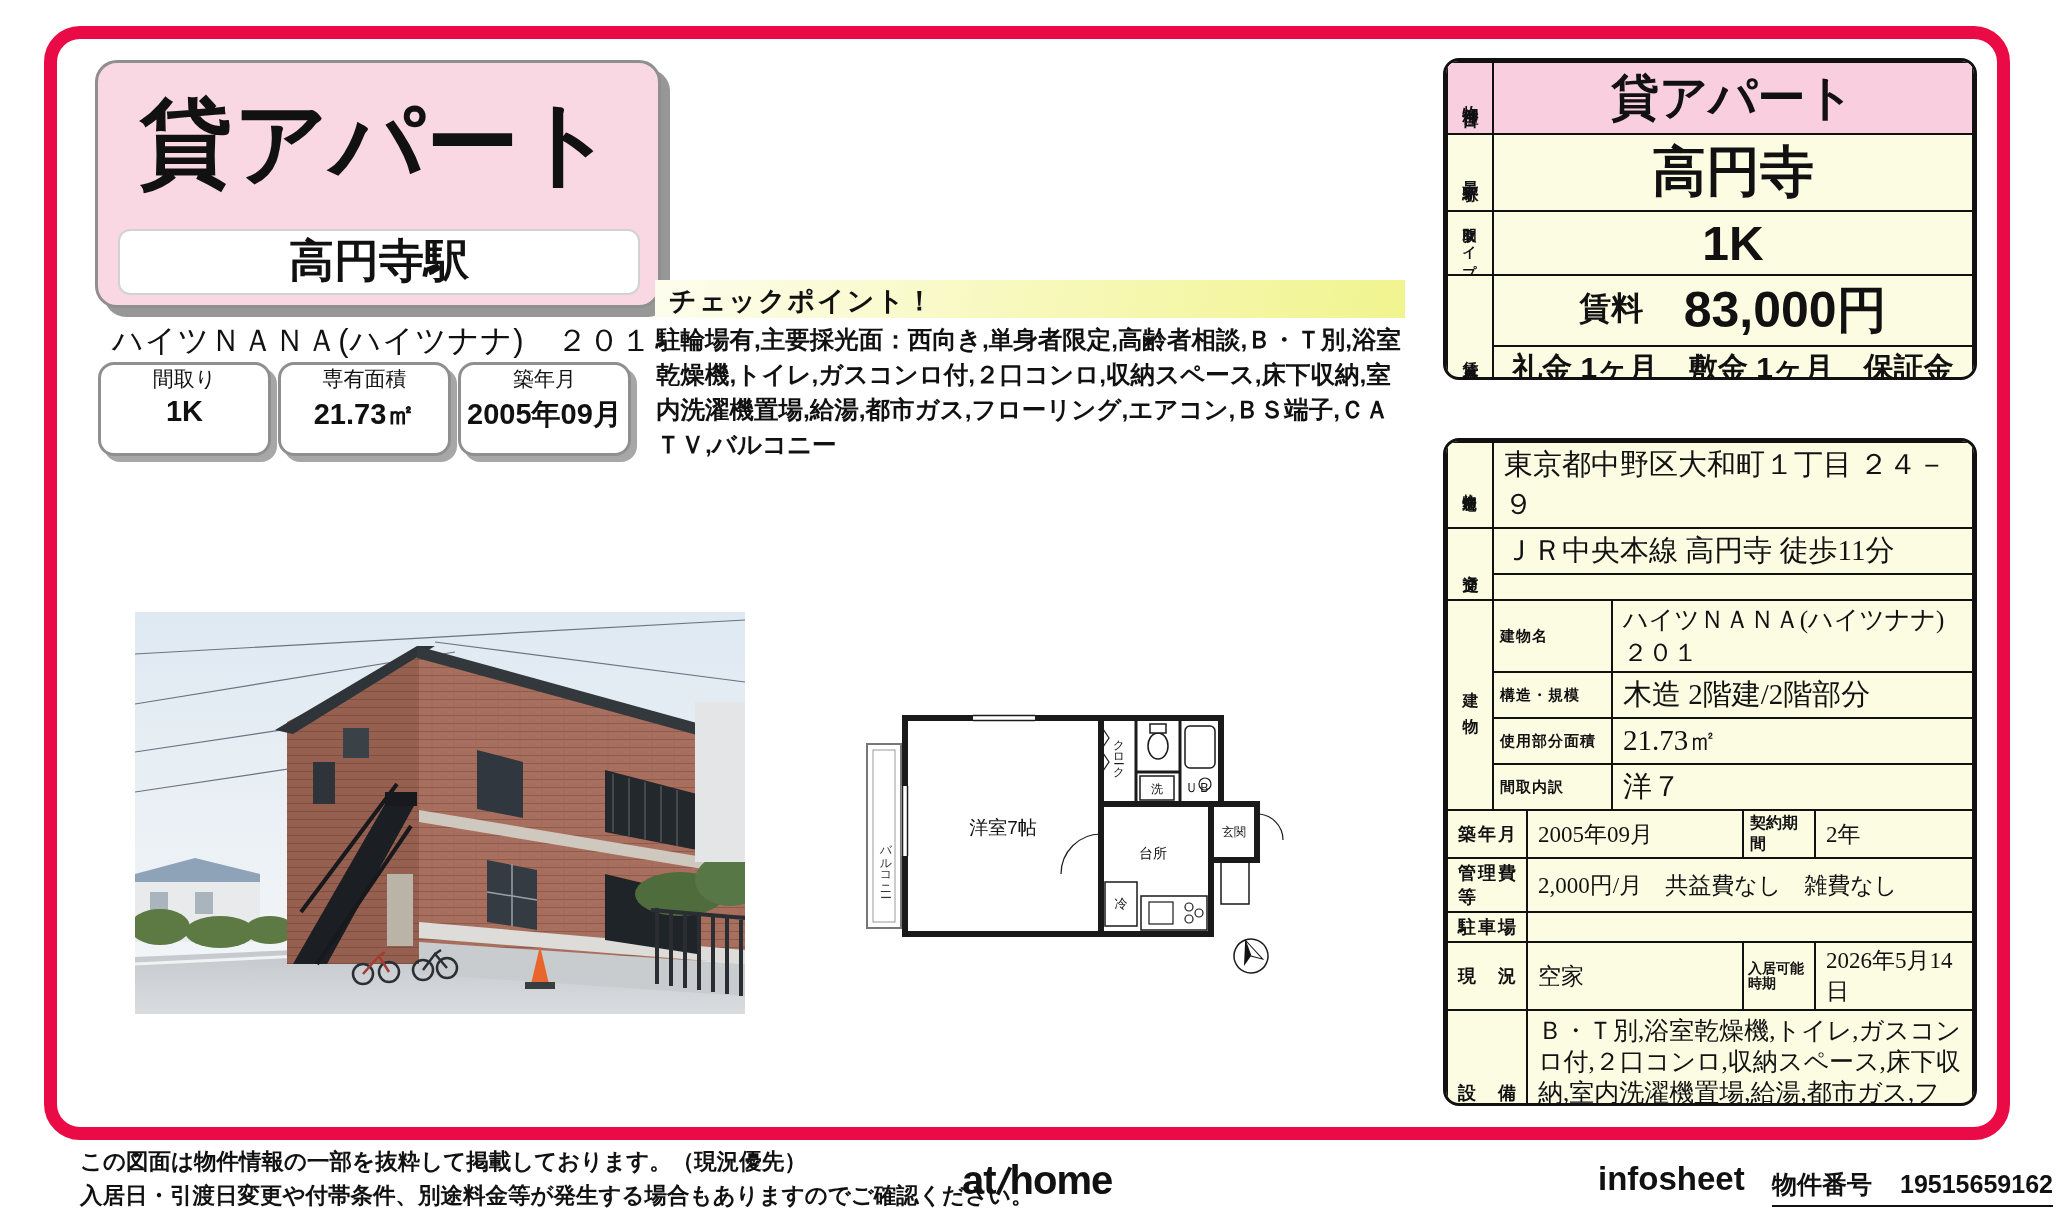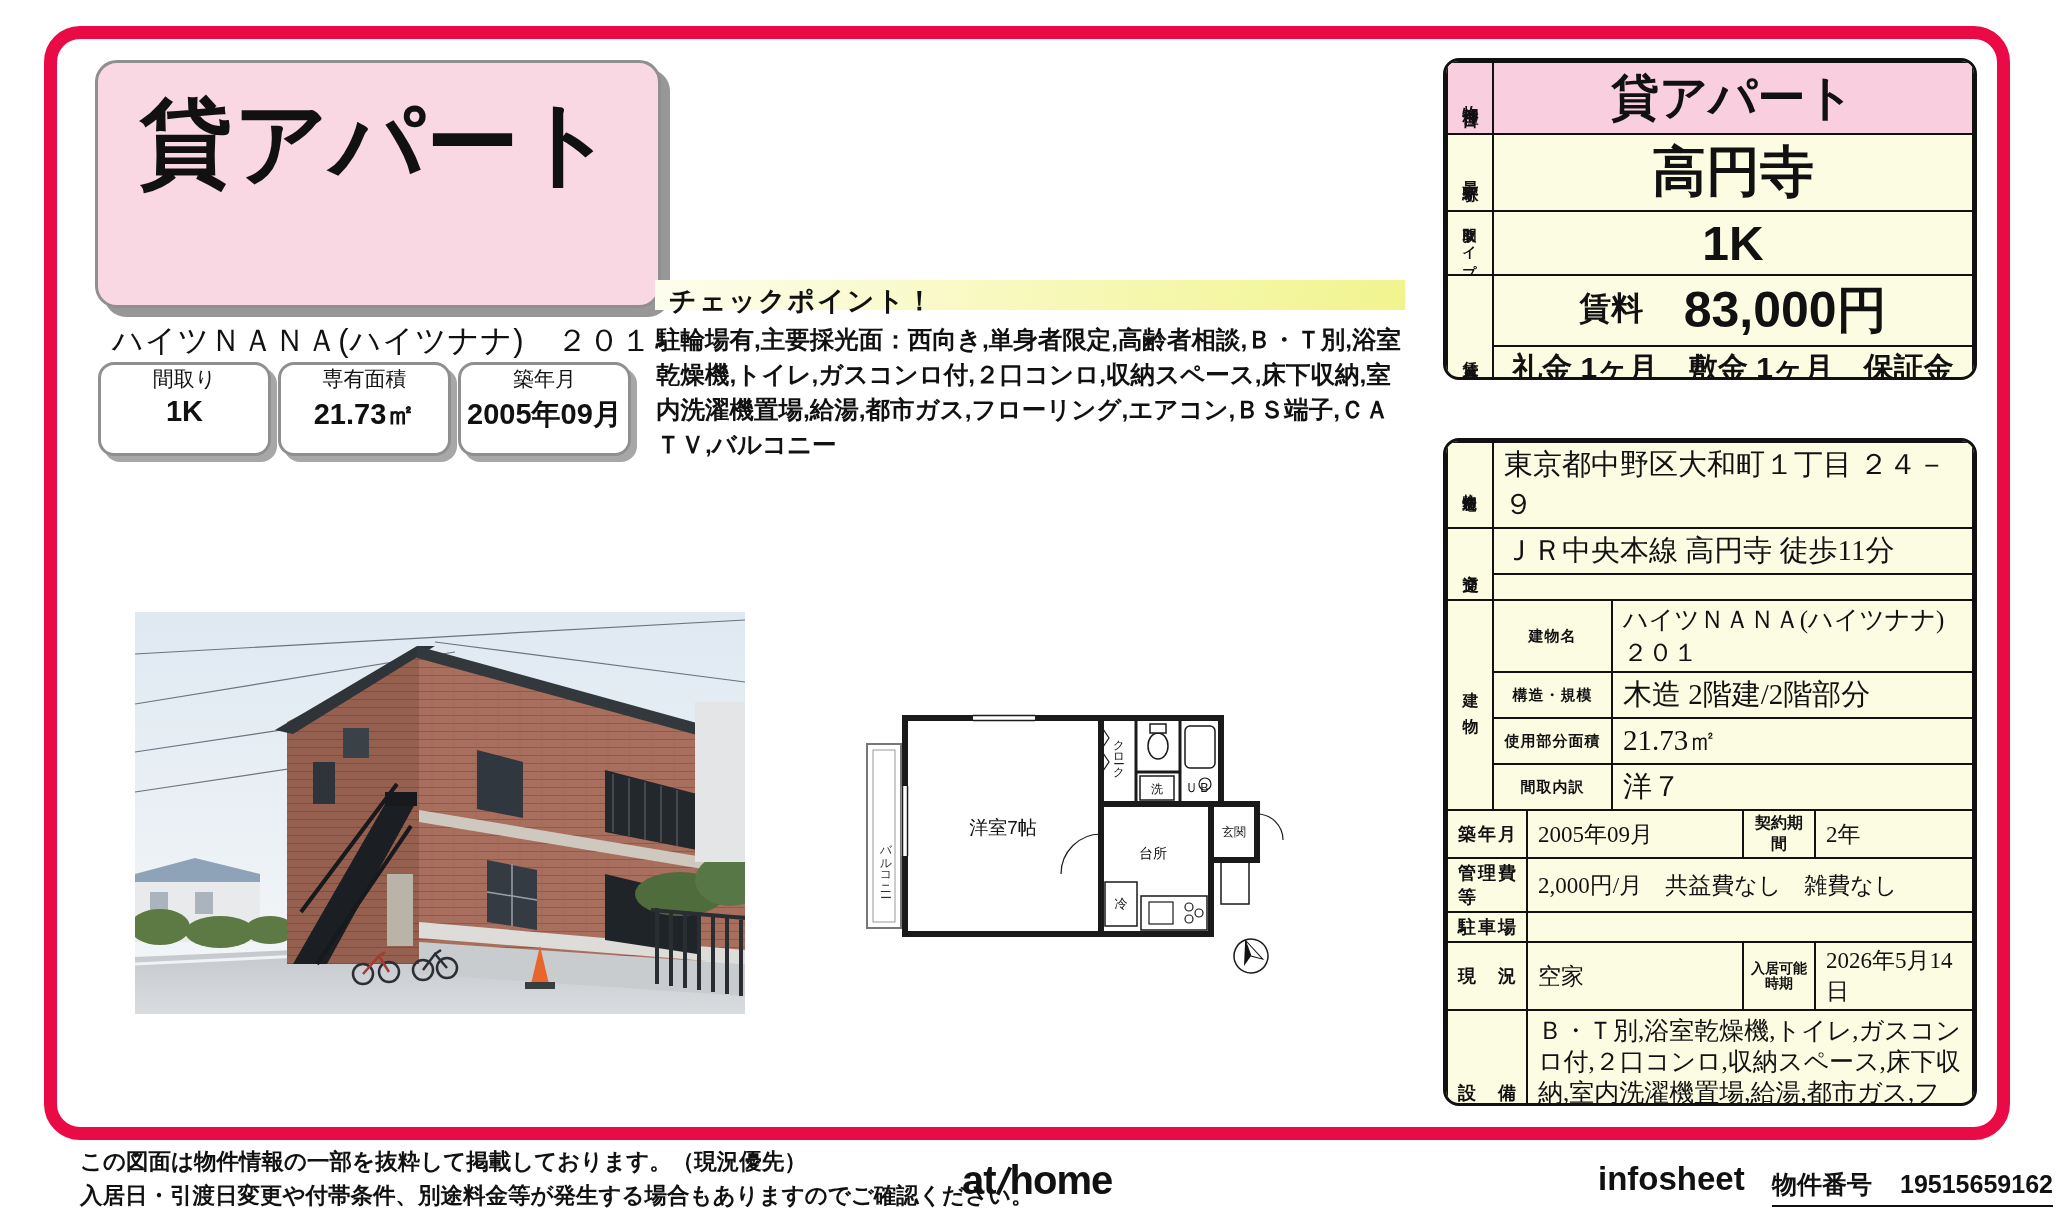--- a/index.html
+++ b/index.html
@@ -20,31 +20,31 @@
                    text-align:center;line-height:60px;font-size:45px;font-weight:800;}
   .prop-name{position:absolute;left:112px;top:320px;width:560px;font-size:31px;
              font-weight:500;letter-spacing:1px;white-space:nowrap;}
   
   .sbox{position:absolute;top:362px;width:167px;height:88px;background:#fff;
         border:3px solid #8f8f8f;border-radius:16px;box-shadow:6px 6px 0 #a7a7a7;
         text-align:center;}
   .sbox .sl{font-size:21px;}
   .sbox .sv{font-size:29px;font-weight:800;margin-top:2px;}
   
-  .chk-band{position:absolute;left:655px;top:280px;width:750px;height:30px;
+  .chk-band{position:absolute;left:655px;top:280px;width:750px;height:38px;
             background:linear-gradient(105deg,#fdfdee 0%,#f8f9c0 45%,#f1f48e 100%);}
   .chk-title{position:absolute;left:14px;top:3px;font-size:27px;font-weight:800;letter-spacing:2px;}
   .chk-body{position:absolute;left:656px;top:322px;width:752px;font-size:24.5px;
             font-weight:600;line-height:1.43;letter-spacing:0px;}
   
   .panel-table{position:absolute;left:1443px;width:528px;background:#fcfce3;
                border:3px solid #111;border-radius:16px;overflow:hidden;}
   .panel-table table{border-collapse:collapse;width:100%;height:100%;table-layout:fixed;}
   .panel-table td{border:2px solid #111;overflow:hidden;}
-  td.lbl{font-size:17px;font-weight:700;text-align:center;padding:2px 6px;}
+  td.lbl{font-size:17px;font-weight:700;padding:2px 6px;}
   td.vlbl{writing-mode:vertical-rl;text-orientation:upright;font-size:16px;
           font-weight:700;letter-spacing:3px;text-align:center;padding:4px 0;}
   td.jlbl{text-align:justify;text-align-last:justify;padding:2px 10px;font-size:18px;}
   td.slbl{font-size:15px;letter-spacing:1px;}
   td.val{padding:2px 10px;}
   .serif{font-family:"Liberation Serif", serif;}
   .t1{top:58px;height:316px;}
   .t2{top:438px;height:662px;}
   .t1 .pinkrow td{background:#f9cfdf;}
   .t1 td.big{text-align:center;font-weight:800;}
@@ -72,20 +72,21 @@
 </style>
 </head>
 <body>
 
 <div id="page">
 
   <div class="frame"></div>
 
   <div class="hdr-box">
     <div class="hdr-title">貸アパート</div>
+    <div class="hdr-station-box">高円寺駅</div>
   </div>
   <div class="prop-name">ハイツＮＡＮＡ(ハイツナナ)　２０１</div>
 
   <div class="sbox" style="left:98px;">
     <div class="sl">間取り</div>
     <div class="sv">1K</div>
   </div>
   <div class="sbox" style="left:278px;">
     <div class="sl">専有面積</div>
     <div class="sv">21.73㎡</div>

